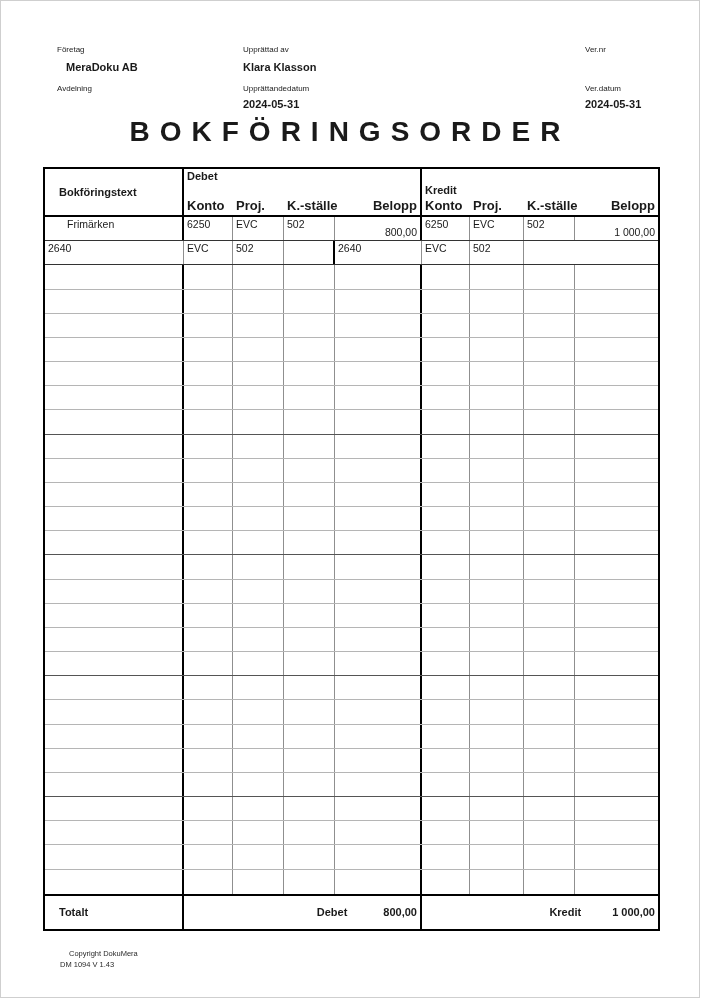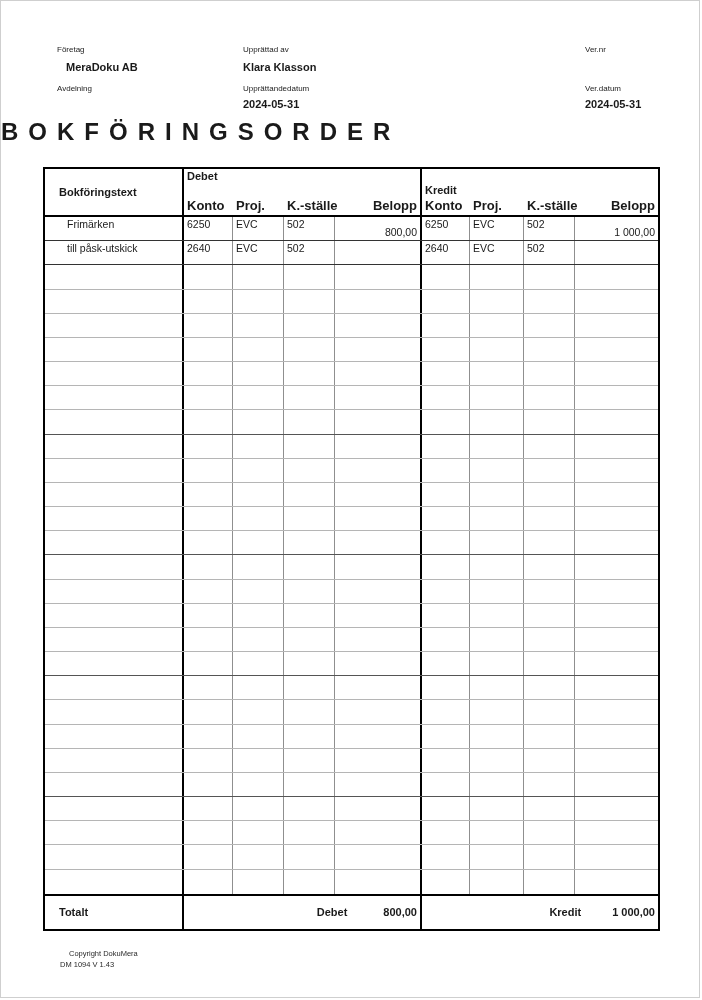--- a/index.html
+++ b/index.html
@@ -31,22 +31,22 @@
     font-weight: bold;
     white-space: nowrap;
   }
 
   
   .title {
     position: absolute;
     top: 115px;
     left: 0;
     right: 0;
-    text-align: left;
-    font-size: 24px;
+    text-align: center;
+    font-size: 28px;
     line-height: 32px;
     font-weight: bold;
     letter-spacing: 10px;
     white-space: nowrap;
   }
 
   
   .btable {
     position: absolute;
     left: 42px;
@@ -233,21 +233,20 @@
           <div class="cell c2">6250</div>
           <div class="cell c3">EVC</div>
           <div class="cell c4">502</div>
           <div class="cell c5 amt">800,00</div>
           <div class="cell c6">6250</div>
           <div class="cell c7">EVC</div>
           <div class="cell c8">502</div>
           <div class="cell c9 amt">1 000,00</div>
         </div>
         <div class="row filled">
-          <div class="cell c1">till påsk-utskick</div>
           <div class="cell c2">2640</div>
           <div class="cell c3">EVC</div>
           <div class="cell c4">502</div>
           <div class="cell c5 amt"></div>
           <div class="cell c6">2640</div>
           <div class="cell c7">EVC</div>
           <div class="cell c8">502</div>
           <div class="cell c9 amt"></div>
         </div>
         <div class="row empty">

